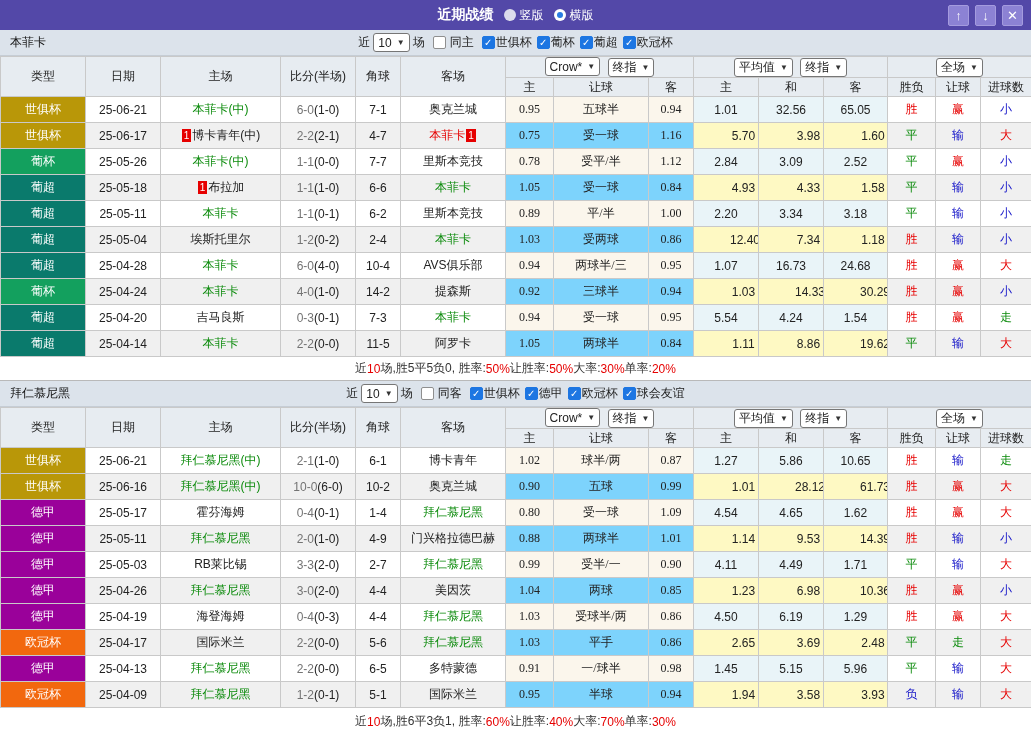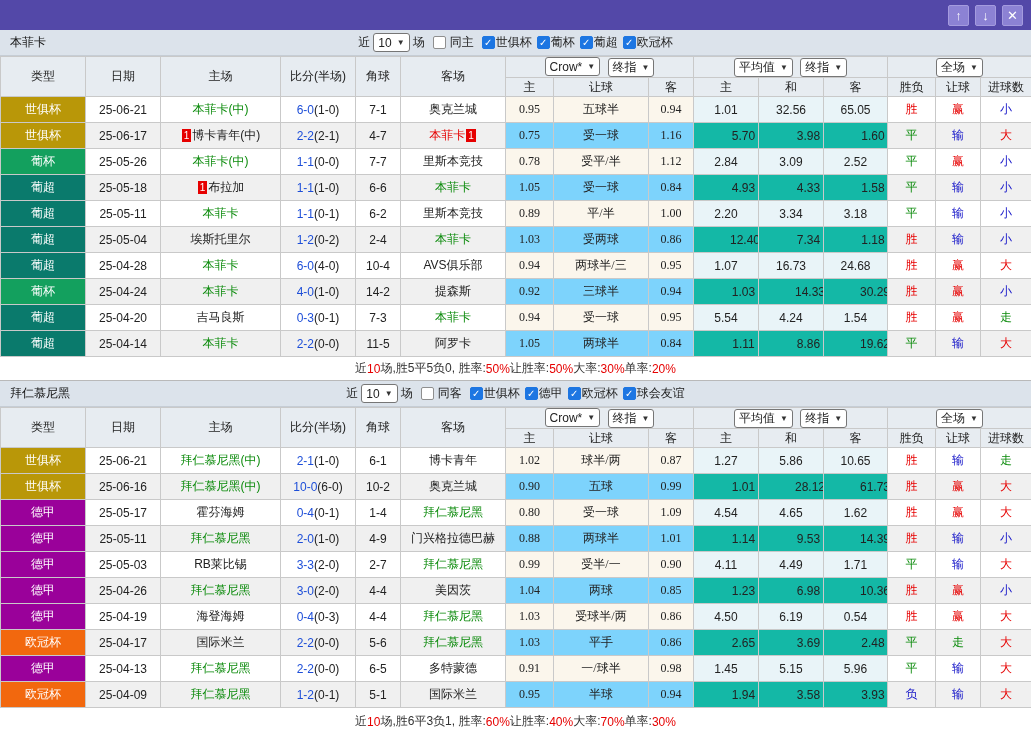--- a/index.html
+++ b/index.html
@@ -34,41 +34,54 @@
   thead th { background: #e7ecf1; font-weight: normal; color: #222; }
   tr.h1 th { height: 21px; }
   tr.h2 th { height: 19px; }
   .dd-cell { background: #e7ecf1; margin-top: 21px; }
   .dd-cell .sel { margin: 0 2px; }
   tbody td { height: 26px; }
   tbody tr.alt td { background: #f0f0f0; }
   tbody td.tint-hc { background: #fbf6ec; font-family: Liberation Serif, serif; }
   tbody tr.alt td.tint-hc { background: #7dd3fc; }
   tbody td.tint-avg { background: #e9f4f8; }
-  tbody tr.alt td.tint-avg { background: #14b8a6; padding-left: 36px; }
+  tbody tr.alt td.tint-avg { background: #fef9c3; padding-left: 36px; }
   td.lg-badge { color: #fff; }
   .team-focus { color: #0a8a0a; }
   .team-red { color: #e60000; }
   .team-normal { color: #222; }
-  .score-main { color: #1d4ed8; }
+  .score-main { color: #737373; }
   .score-half { color: #222; }
   .rank { display: inline-block; background: #e60000; color: #fff; font-size: 10px; line-height: 13px; padding: 0 2px; margin: 0 1px; }
 
   
   .summary { height: 24px; display: flex; align-items: center; justify-content: center; background: #fff; border-bottom: 1px solid #b9b9b9; }
   .summary-2 { height: 27px; border-bottom: none; }
   .sum-red { color: #e60000; }
   .sum-dark { color: #333; }
 </style>
 </head>
 <body>
 
 <div class="app">
 
   <div class="title-bar">
+    <div class="title-center">
+      <span class="page-title">近期战绩</span>
+      <span class="radio-opt">
+        <span class="rad rad-plain"></span>
+        <span>竖版</span>
+      </span>
+      <span class="radio-opt">
+        <span class="rad rad-sel">
+            <span class="dot"></span>
+          </span>
+        <span>横版</span>
+      </span>
+    </div>
     <div class="win-btns">
       <span class="wbtn">
           <span>↑</span>
         </span>
       <span class="wbtn">
           <span>↓</span>
         </span>
       <span class="wbtn">
           <span>✕</span>
         </span>
@@ -547,21 +560,21 @@
           <td>25-04-19</td>
           <td><span class="team-normal">海登海姆</span></td>
           <td><span class="score-main">0-4</span><span class="score-half">(0-3)</span></td>
           <td>4-4</td>
           <td><span class="team-focus">拜仁慕尼黑</span></td>
           <td class="tint-hc">1.03</td>
           <td class="tint-hc">受球半/两</td>
           <td class="tint-hc">0.86</td>
           <td class="tint-avg">4.50</td>
           <td class="tint-avg">6.19</td>
-          <td class="tint-avg">0.54</td>
+          <td class="tint-avg">1.29</td>
           <td><span style="color: rgb(230, 0, 0);">胜</span></td>
           <td><span style="color: rgb(230, 0, 0);">赢</span></td>
           <td><span style="color: rgb(230, 0, 0);">大</span></td>
         </tr>
         <tr class="alt">
           <td class="lg-badge" style="background: rgb(242, 104, 14);">欧冠杯</td>
           <td>25-04-17</td>
           <td><span class="team-normal">国际米兰</span></td>
           <td><span class="score-main">2-2</span><span class="score-half">(0-0)</span></td>
           <td>5-6</td>

